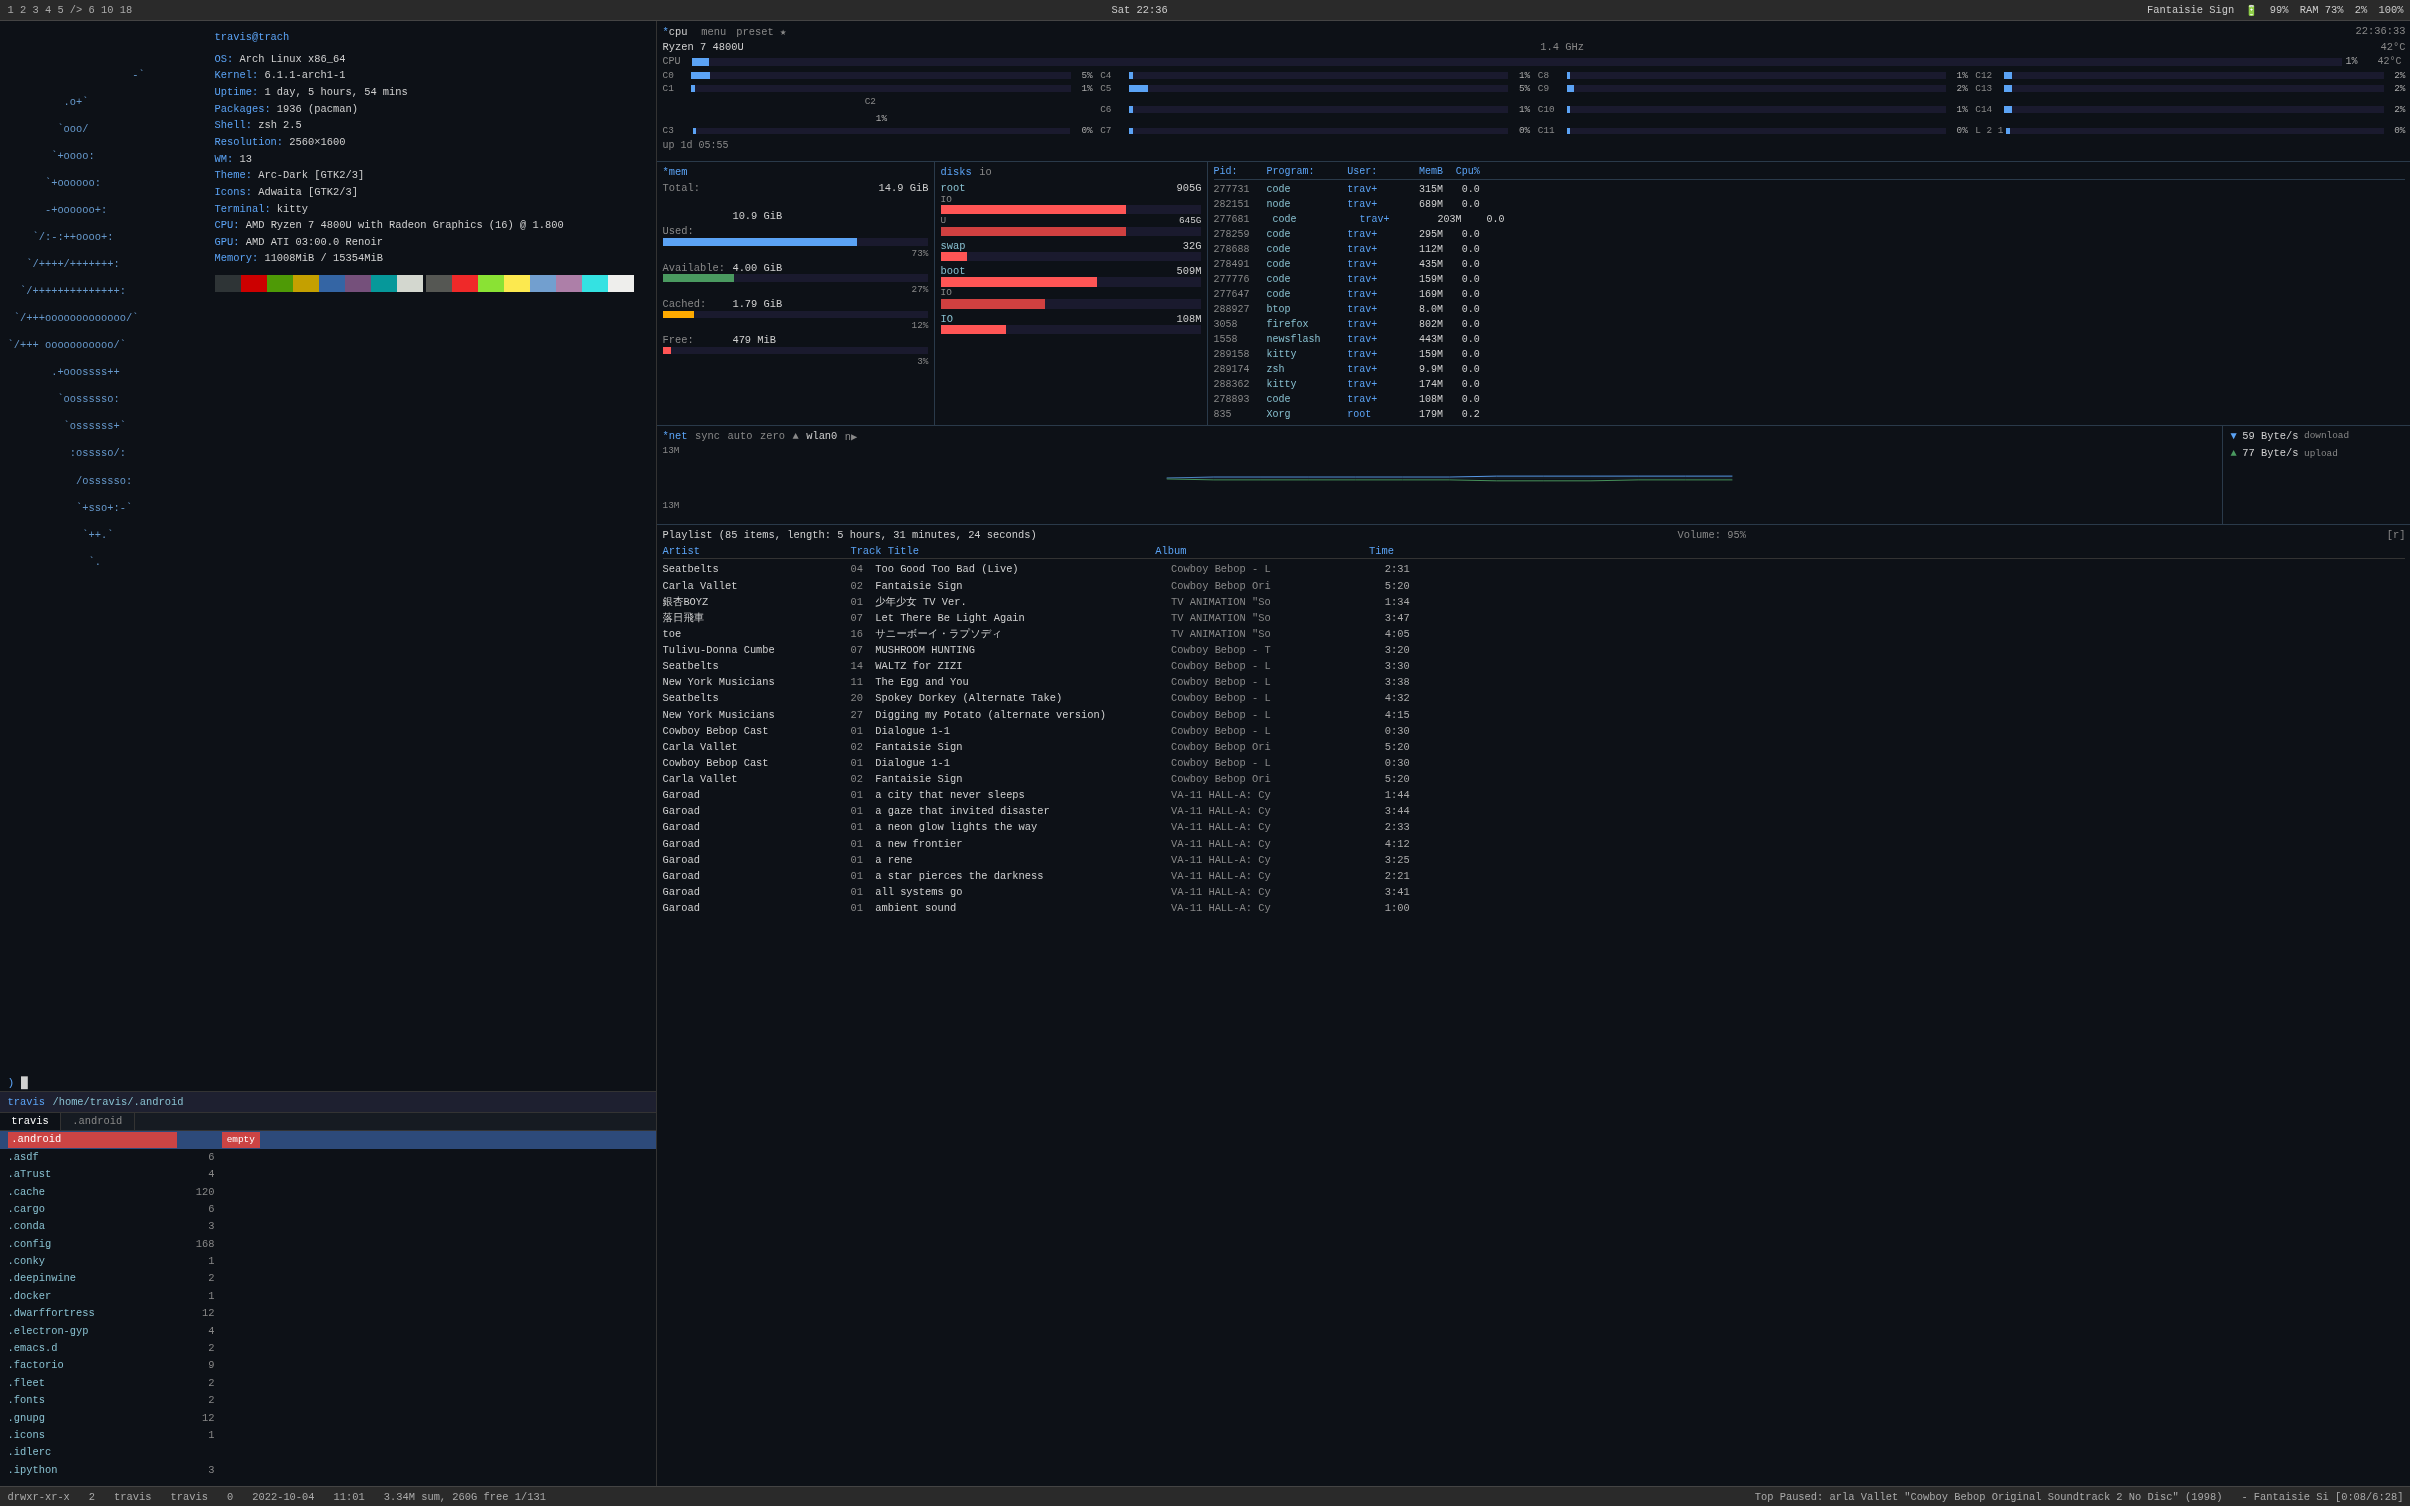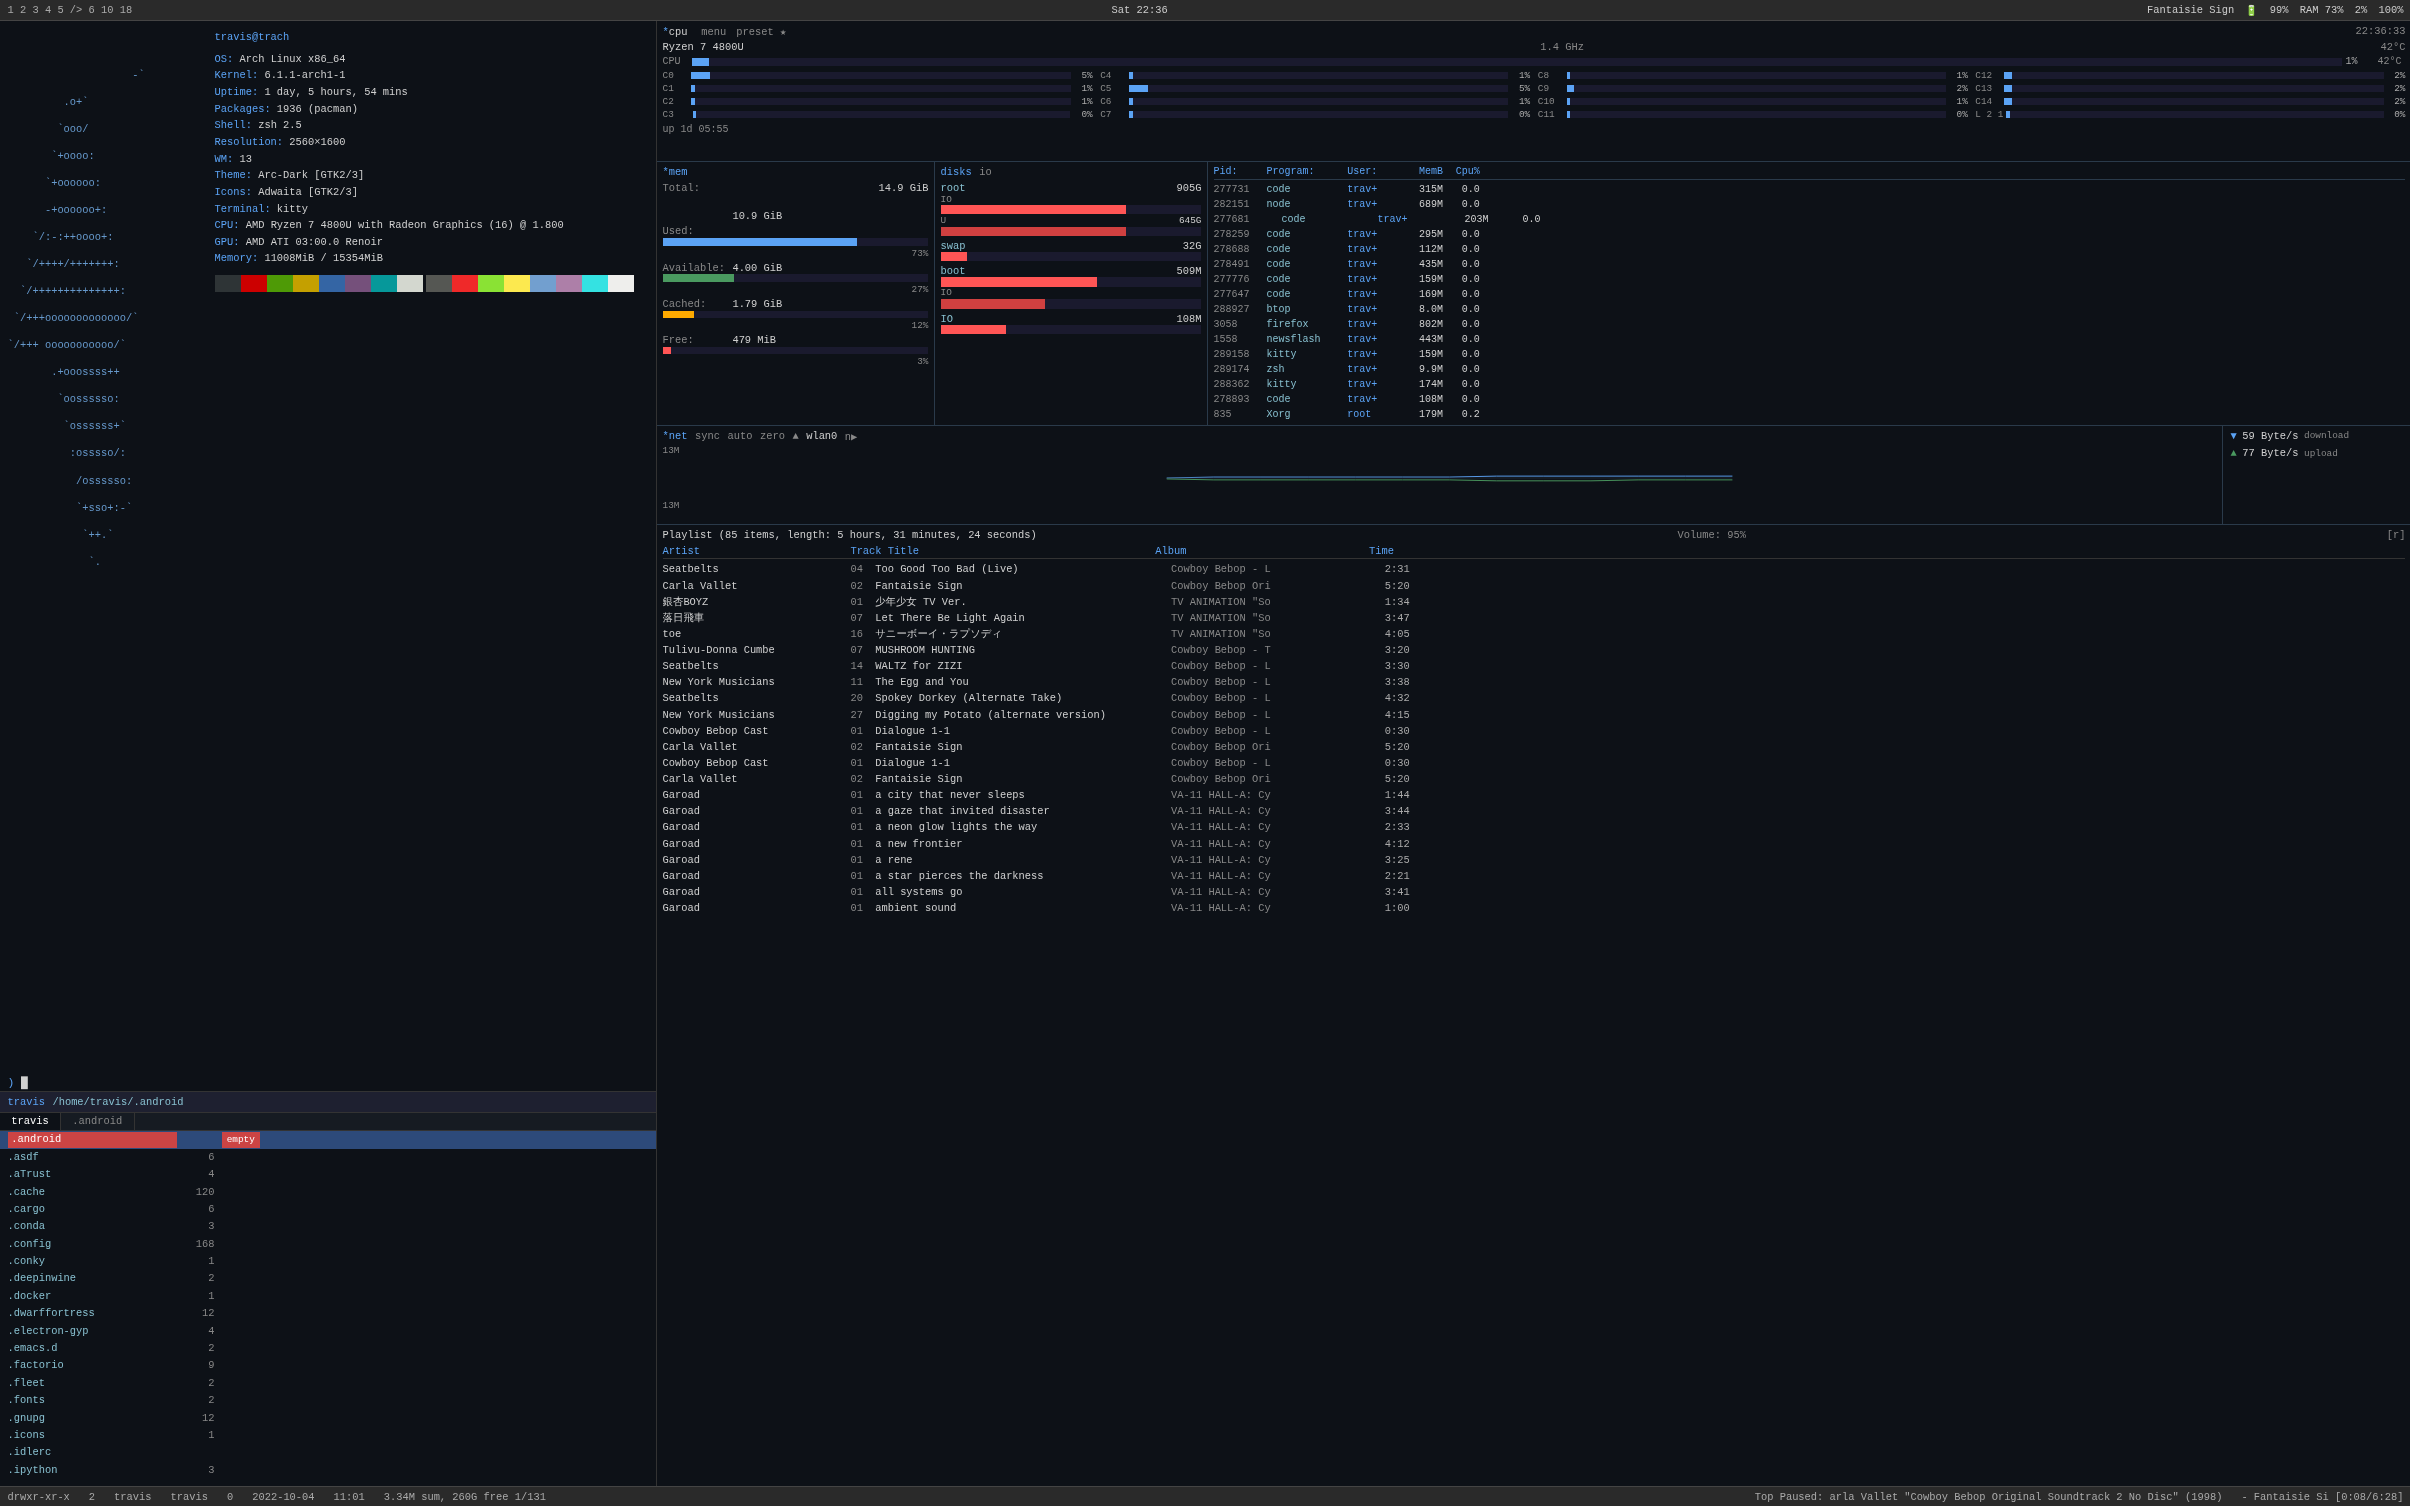--- a/index.html
+++ b/index.html
@@ -395,21 +395,21 @@
       </div>
       <span style="color:#aaa; min-width:19px; text-align:right;">2%</span>
     </div>
           <div style="display: flex; gap: 2.8px; align-items: center; font-size: 9.4px;">
       <span style="color:#888; min-width:26px;">C13</span>
       <div style="flex:1; background:#1a1a2e; height:6.6px;">
         <div style="width:2%; height:100%; background:#5ba3f5;"></div>
       </div>
       <span style="color:#aaa; min-width:19px; text-align:right;">2%</span>
     </div>
-          <div style="display: flex; gap: 2.8px; align-items: center; font-size: 9.4px;">
+          <div style="display: flex; gap: 2.8px; align-items: center; font-size: 9.4px; flex-direction: column;">
       <span style="color:#888; min-width:26px;">C2</span>
       <div style="flex:1; background:#1a1a2e; height:6.6px;">
         <div style="width:1%; height:100%; background:#5ba3f5;"></div>
       </div>
       <span style="color:#aaa; min-width:19px; text-align:right;">1%</span>
     </div>
           <div style="display: flex; gap: 2.8px; align-items: center; font-size: 9.4px;">
       <span style="color:#888; min-width:26px;">C6</span>
       <div style="flex:1; background:#1a1a2e; height:6.6px;">
         <div style="width:1%; height:100%; background:#5ba3f5;"></div>
@@ -587,21 +587,21 @@
       <span style="color:#d0d0d0; min-width:52px; text-align:right;">315M</span>
       <span style="color:#d0d0d0; min-width:33px; text-align:right;">0.0</span>
     </div>
             <div style="display: flex; gap: 3.8px; font-size: 10px; line-height: 1.5;">
       <span style="color:#888; min-width:49px;">282151</span>
       <span style="color:#88c0d0; min-width:77px;">node</span>
       <span style="color:#5ba3f5; min-width:40px;">trav+</span>
       <span style="color:#d0d0d0; min-width:52px; text-align:right;">689M</span>
       <span style="color:#d0d0d0; min-width:33px; text-align:right;">0.0</span>
     </div>
-            <div style="display: flex; gap: 19px; font-size: 10px; line-height: 1.5;">
+            <div style="display: flex; gap: 10px; font-size: 10px; line-height: 1.5;">
       <span style="color:#888; min-width:49px;">277681</span>
       <span style="color:#88c0d0; min-width:77px;">code</span>
       <span style="color:#5ba3f5; min-width:40px;">trav+</span>
       <span style="color:#d0d0d0; min-width:52px; text-align:right;">203M</span>
       <span style="color:#d0d0d0; min-width:33px; text-align:right;">0.0</span>
     </div>
             <div style="display: flex; gap: 3.8px; font-size: 10px; line-height: 1.5;">
       <span style="color:#888; min-width:49px;">278259</span>
       <span style="color:#88c0d0; min-width:77px;">code</span>
       <span style="color:#5ba3f5; min-width:40px;">trav+</span>

